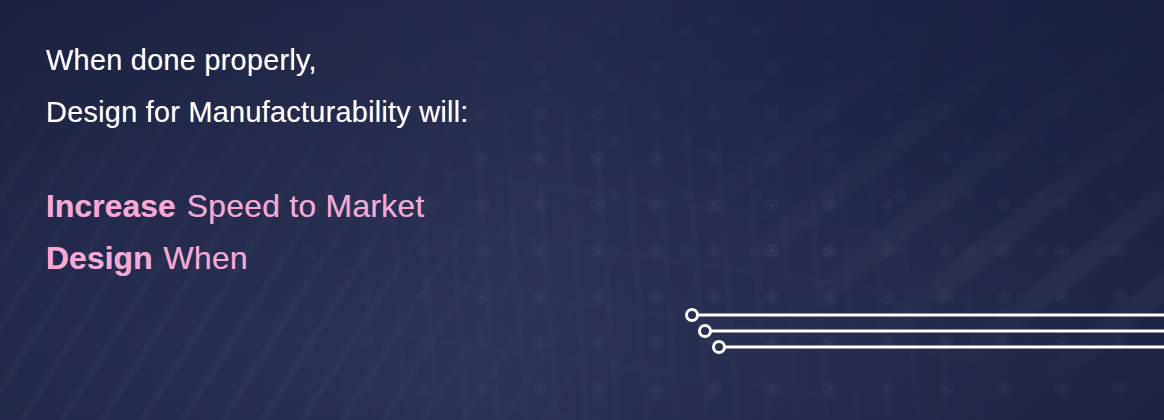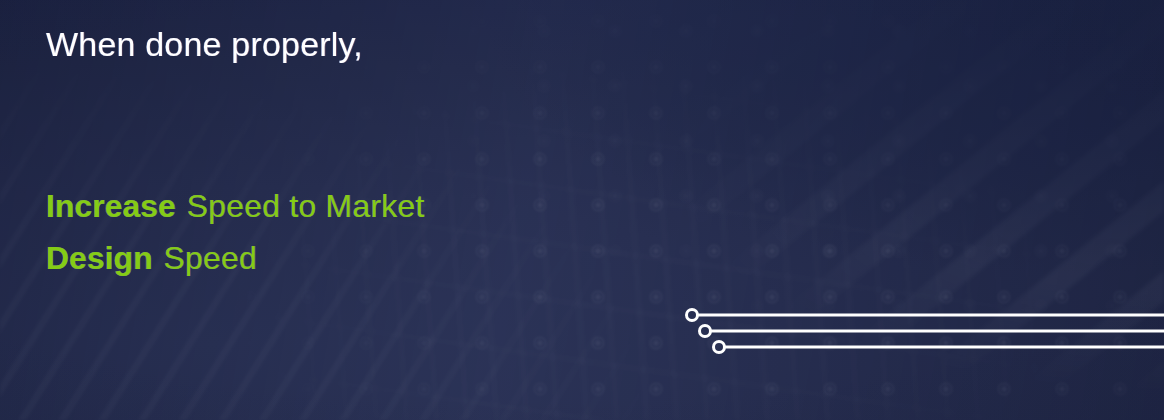--- a/index.html
+++ b/index.html
@@ -134,35 +134,35 @@
   
   .content {
     position: absolute;
     inset: 0;
     z-index: 5;
   }
 
   .headline {
     position: absolute;
     left: 46px;
-    top: 18px;
+    top: 34px;
     color: #ffffff;
-    font-size: 34px;
+    font-size: 29px;
     font-weight: 400;
     line-height: 52px;
     letter-spacing: 0.2px;
     white-space: nowrap;
     text-shadow: -0.6px 0 rgba(120,170,255,0.45), 0.6px 0 rgba(255,160,160,0.35);
   }
 
   .benefits {
     position: absolute;
     left: 46px;
     top: 180px;
-    color: #84cc16;
+    color: #f9a8d4;
     font-size: 32px;
     line-height: 52px;
     white-space: nowrap;
   }
 
   .benefit-line {
     font-weight: 400;
     letter-spacing: 0.2px;
     text-shadow: -0.6px 0 rgba(120,170,255,0.4), 0.6px 0 rgba(255,165,150,0.32);
   }
@@ -199,32 +199,33 @@
   <div class="bg-layer bg-vias"></div>
   <div class="bg-layer bg-vias2"></div>
   <div class="bg-layer bg-topright"></div>
   <div class="bg-layer bg-tint"></div>
   <div class="bg-layer bg-vignette"></div>
 
   <div class="content">
 
     <div class="headline">
       <div>When done properly,</div>
+      <div>Design for Manufacturability will:</div>
     </div>
 
     <div class="benefits">
 
       <div class="benefit-line">
         <span class="verb">Increase </span><span>Speed to Market</span>
       </div>
 
 
 
       <div class="benefit-line">
-        <span class="verb">Design </span><span>Speed</span>
+        <span class="verb">Design </span><span>When</span>
       </div>
 
     </div>
   </div>
 
   <div class="trace-graphic">
     <svg width="484" height="64" viewBox="0 0 484 64" fill="none" xmlns="http://www.w3.org/2000/svg" aria-hidden="true">
       <g stroke="#ffffff" stroke-width="3" fill="none">
         <line x1="18" y1="19" x2="484" y2="19"></line>
         <line x1="31" y1="35" x2="484" y2="35"></line>

